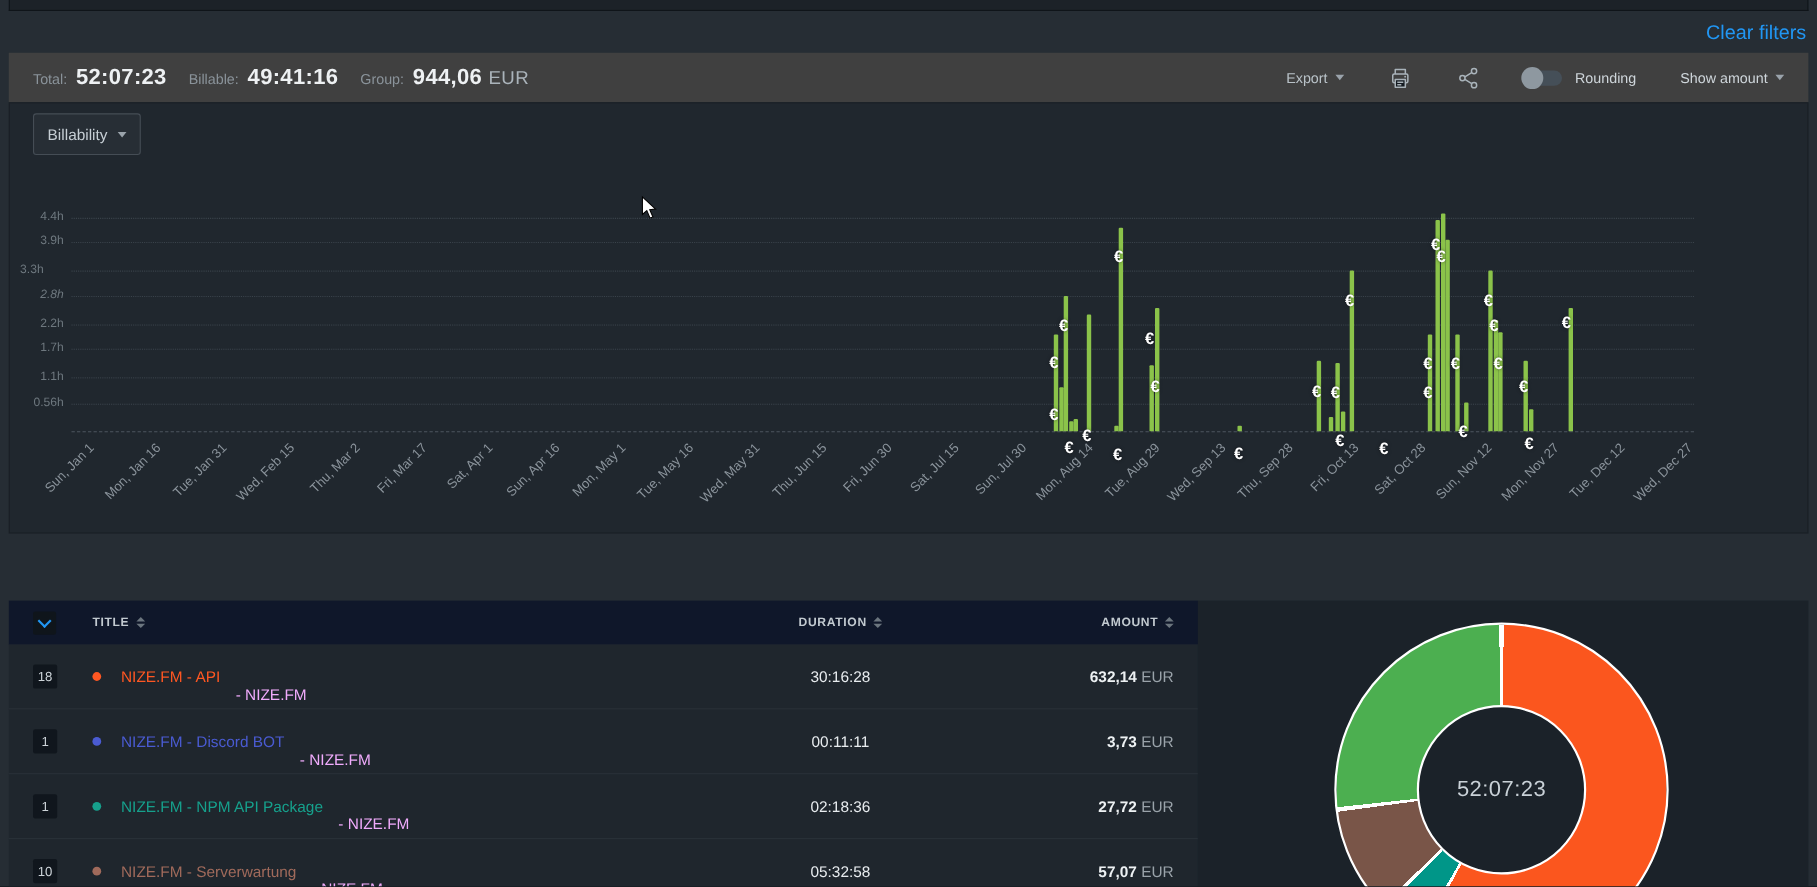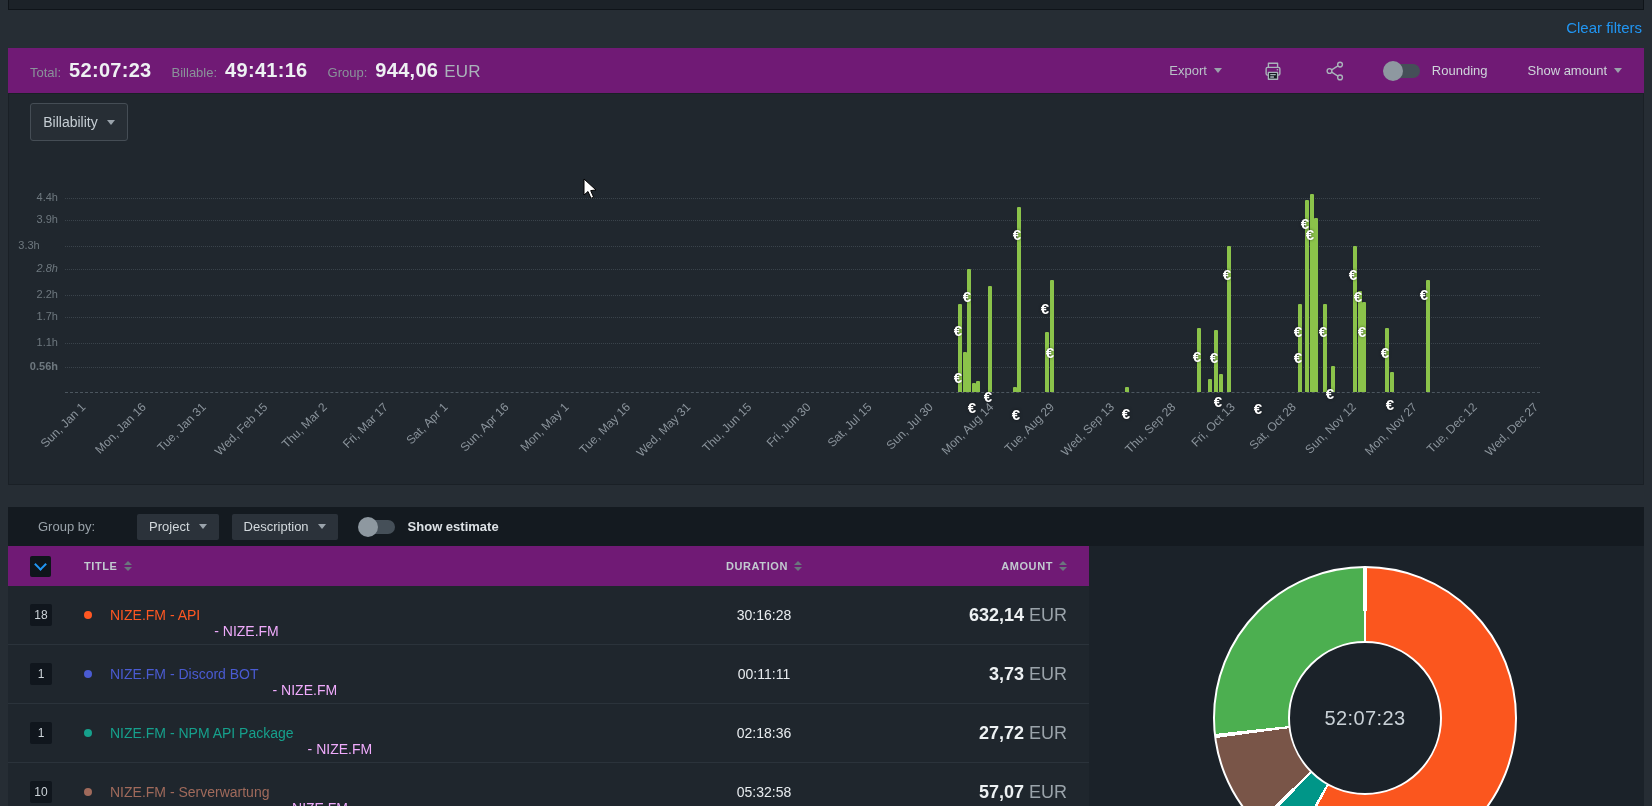--- a/index.html
+++ b/index.html
@@ -3,23 +3,23 @@
 <meta charset="utf-8">
 <style>
   html,body{margin:0;padding:0;background:#10151a;}
   #app{position:relative;width:1652px;height:806px;overflow:hidden;
        background:#262d34;font-family:"Liberation Sans",sans-serif;
        -webkit-font-smoothing:antialiased;color:#e8ecef;}
   .abs{position:absolute;}
   
   .top-strip{left:8px;top:0;width:1634px;height:9px;background:#1c2228;
              border-bottom:1px solid #0f1419;border-left:1px solid #0f1419;border-right:1px solid #0f1419;}
-  .clear-filters{right:10px;top:19px;font-size:15px;color:#2196f3;cursor:pointer;text-decoration:none;}
-  
-  .summary-bar{left:8px;top:48px;width:1636px;height:45px;background:#701a75;
+  .clear-filters{right:10px;top:19px;font-size:18px;color:#2196f3;cursor:pointer;text-decoration:none;}
+  
+  .summary-bar{left:8px;top:48px;width:1636px;height:45px;background:#404040;
                display:flex;align-items:center;justify-content:space-between;box-sizing:border-box;padding:0 22px;}
   .sum-left{display:flex;align-items:baseline;gap:8px;}
   .slabel{font-size:13px;color:#8a939a;}
   .svalue{font-size:20px;font-weight:bold;color:#eef1f3;letter-spacing:.3px;margin-right:12px;}
   .scurr{font-size:17px;font-weight:normal;color:#aab3ba;}
   .sum-right{display:flex;align-items:center;gap:40px;color:#b9c2c8;}
   .dd{display:flex;align-items:center;gap:7px;font-size:13px;cursor:pointer;color:#b9c2c8;}
   .caret{width:0;height:0;border-left:4px solid transparent;border-right:4px solid transparent;border-top:5px solid #9aa3ab;display:inline-block;}
   .icon-btn{color:#a9b3ba;cursor:pointer;display:flex;}
   .toggle{width:34px;height:14px;border-radius:7px;background:#454f58;position:relative;cursor:pointer;flex:0 0 auto;}
@@ -37,40 +37,40 @@
   .bar{position:absolute;width:4px;border-radius:1px 1px 0 0;}
   .euro{position:absolute;font-size:15px;font-weight:bold;color:#ffffff;transform:translate(-50%,-50%);
         text-shadow:0 0 3px rgba(0,0,0,.55);}
   
   .groupby-bar{left:8px;top:507px;width:1636px;height:39px;background:#141a20;display:flex;align-items:center;box-sizing:border-box;padding-left:30px;}
   .gb-label{font-size:13px;color:#99a2a9;margin-right:42px;}
   .gb-btn{height:26px;background:#2b323a;border-radius:2px;display:flex;align-items:center;gap:9px;
           padding:0 12px;font-size:13px;color:#d3d9dd;cursor:pointer;margin-right:13px;}
   .gb-toggle-wrap{display:flex;align-items:center;gap:13px;margin-left:10px;font-size:13px;color:#dde2e6;font-weight:bold;}
   
-  .thead{left:8px;top:546px;width:1081px;height:40px;background:#701a75;display:grid;
+  .thead{left:8px;top:546px;width:1081px;height:40px;background:#0f172a;display:grid;
          grid-template-columns:54px 560px 240px 183px;align-items:center;box-sizing:border-box;padding:0 22px;}
   .chev-box{width:21px;height:21px;background:#0f151b;border-radius:2px;display:flex;align-items:center;justify-content:center;cursor:pointer;}
   .chev{width:7px;height:7px;border-right:2px solid #2196f3;border-bottom:2px solid #2196f3;transform:rotate(45deg);margin-top:-4px;}
   .hcell{font-size:11px;font-weight:bold;letter-spacing:.6px;color:#c2cad0;display:flex;align-items:center;gap:6px;}
   .hc-center{justify-content:center;}
   .hc-right{justify-content:flex-end;}
   .sort{display:inline-flex;flex-direction:column;gap:2px;cursor:pointer;}
   .sort i{width:0;height:0;border-left:4px solid transparent;border-right:4px solid transparent;display:block;}
   .sort .up{border-bottom:4px solid #6b757e;}
   .sort .dn{border-top:4px solid #6b757e;}
   .trow{position:absolute;left:8px;width:1081px;height:59px;background:#1f262d;border-bottom:1px solid #2b333b;
         display:grid;grid-template-columns:54px 560px 240px 183px;align-items:center;box-sizing:border-box;padding:0 22px;cursor:pointer;}
   .badge{width:22px;height:22px;background:#10161d;border-radius:2px;display:flex;align-items:center;justify-content:center;
          font-size:12px;color:#ccd3d8;}
   .rtitle{display:flex;align-items:center;gap:0;font-size:14px;white-space:nowrap;}
   .dot{width:8px;height:8px;border-radius:50%;margin-right:18px;flex:0 0 auto;}
   .client{color:#f0abfc;margin-left:14px;margin-top:31px;}
   .dur{text-align:center;font-size:14px;color:#e8ecef;}
-  .amt{text-align:right;font-size:18px;}
+  .amt{text-align:right;font-size:14px;}
   .amt b{color:#edf1f3;}
   .amt span{color:#9aa3aa;font-weight:normal;}
   
   .pie-panel{left:1089px;top:546px;width:555px;height:260px;background:#1b2229;}
   .donut{left:1213px;top:566px;width:300px;height:300px;border-radius:50%;border:2px solid #ffffff;}
   .hole{position:absolute;left:73px;top:73px;width:150px;height:150px;border-radius:50%;background:#1b2229;
         border:2px solid #ffffff;display:flex;align-items:center;justify-content:center;}
   .hole span{font-size:20px;color:#c9d1d7;letter-spacing:.4px;}
   .cursor{left:583px;top:178px;}
 </style>
@@ -126,37 +126,20 @@
     </div>
   </div>
 
   <div class="abs chart-panel"></div>
   <div class="abs billability-btn">
     <span>Billability</span>
       <i class="caret"></i>
   </div>
   <div id="plot"></div>
 
-  <div class="abs groupby-bar">
-    <span class="gb-label">Group by:</span>
-    <div class="gb-btn">
-      <span>Project</span>
-        <i class="caret"></i>
-    </div>
-    <div class="gb-btn">
-      <span>Description</span>
-        <i class="caret"></i>
-    </div>
-    <div class="gb-toggle-wrap">
-      <div class="toggle">
-          <div class="knob"></div>
-        </div>
-      <span>Show estimate</span>
-    </div>
-  </div>
 
   <div class="abs thead">
     <div class="chev-box">
         <i class="chev"></i>
       </div>
     <div class="hcell">
       <span>TITLE</span>
       <span class="sort">
           <i class="up"></i>
           <i class="dn"></i>
@@ -240,21 +223,21 @@
     <div class="ylab" style="top: 239px; text-align: center;">3.3h</div>
     <div class="gridline" style="top: 269px;"></div>
     <div class="ylab" style="top: 262px; font-style: italic;">2.8h</div>
     <div class="gridline" style="top: 295px;"></div>
     <div class="ylab" style="top: 288px;">2.2h</div>
     <div class="gridline" style="top: 317px;"></div>
     <div class="ylab" style="top: 310px;">1.7h</div>
     <div class="gridline" style="top: 343px;"></div>
     <div class="ylab" style="top: 336px;">1.1h</div>
     <div class="gridline" style="top: 367px;"></div>
-    <div class="ylab" style="top: 360px; font-weight: bold;">0.56h</div>
+    <div class="ylab" style="top: 360px;">0.56h</div>
     <div class="baseline" style="top: 392px;"></div>
     <div class="xlab" style="right: 1574px;">Sun, Jan 1</div>
     <div class="xlab" style="right: 1513px;">Mon, Jan 16</div>
     <div class="xlab" style="right: 1453px;">Tue, Jan 31</div>
     <div class="xlab" style="right: 1392px;">Wed, Feb 15</div>
     <div class="xlab" style="right: 1332px;">Thu, Mar 2</div>
     <div class="xlab" style="right: 1271px;">Fri, Mar 17</div>
     <div class="xlab" style="right: 1211px;">Sat, Apr 1</div>
     <div class="xlab" style="right: 1150px;">Sun, Apr 16</div>
     <div class="xlab" style="right: 1090px;">Mon, May 1</div>

